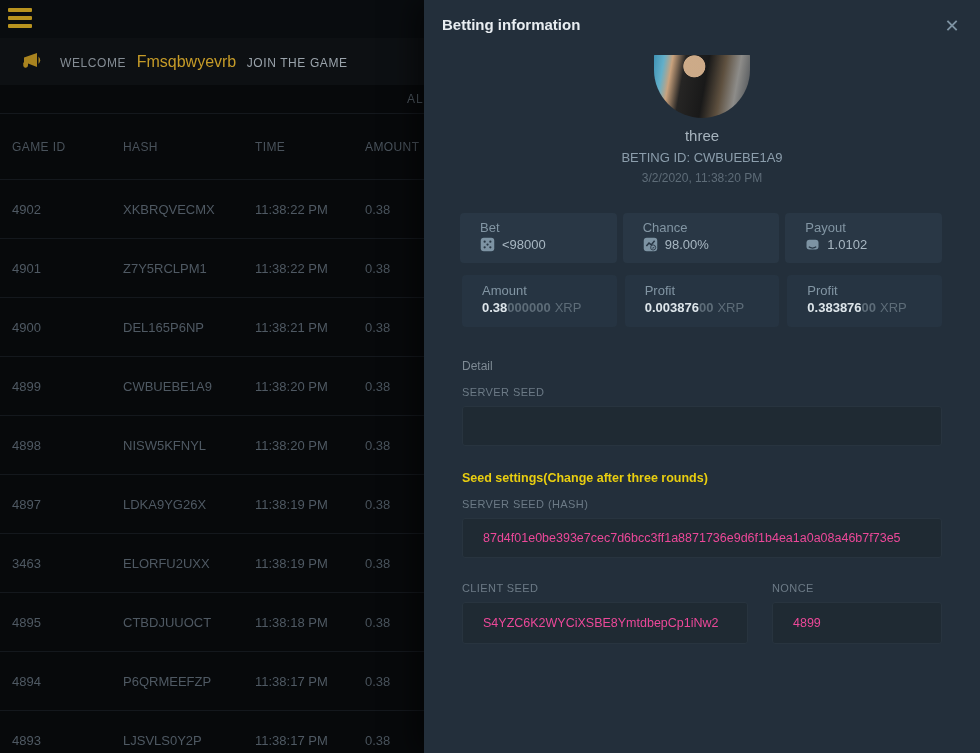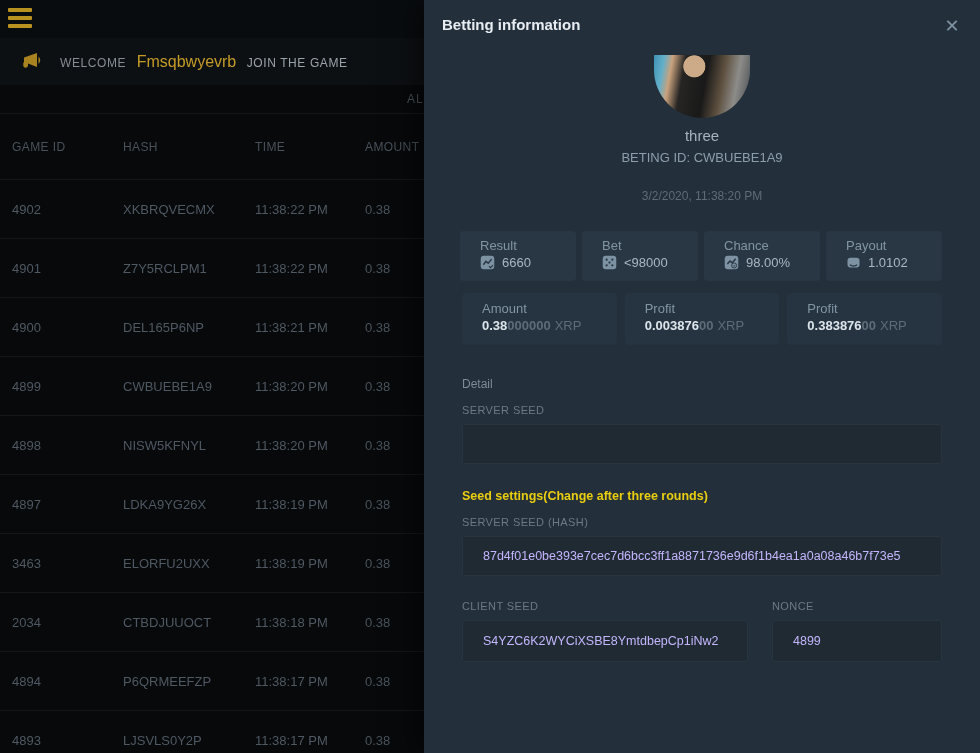--- a/index.html
+++ b/index.html
@@ -56,21 +56,21 @@
   .avatar {
     width:96px; height:63px; margin:7px auto 0 auto;
     border-radius:4px 4px 999px 999px; overflow:hidden;
     background:
       radial-gradient(circle at 42% 18%, rgba(214,178,142,.95) 0 14%, rgba(214,178,142,0) 15%),
       linear-gradient(100deg, #3f93b5 0%, #63afc9 10%, #c9a27d 18%, #262524 30%, #191919 52%, #5e503f 68%, #8d8c89 82%, #41474d 100%);
   }
 
   .user-name  { margin-top:9px;  text-align:center; font-size:15px; color:#a7b4be; }
   .bet-id     { margin-top:6px;  text-align:center; font-size:13px; color:#8c9eac; }
-  .bet-date   { margin-top:24px; text-align:center; font-size:12px; color:#5e6c78; }
+  .bet-date   { margin-top:6px; text-align:center; font-size:12px; color:#5e6c78; }
 
   .stats-row { display:flex; gap:6px; margin:28px 38px 0 36px; }
   .stat {
     flex:1; height:50px; background:#293745; border-radius:4px;
     padding:7px 6px 0 20px;
   }
   .stat-label { font-size:13px; color:#8295a3; }
   .stat-val   { display:flex; align-items:center; gap:7px; margin-top:2px; color:#7d93a3; }
   .stat-val .v { font-size:13px; color:#a8b7c2; }
   .stat-val svg { flex:0 0 auto; }
@@ -85,21 +85,21 @@
   .amt-val .b   { font-weight:bold; color:#dde5ea; }
   .amt-val .dim { color:#5d6c78; font-weight:bold; }
   .amt-val .cur { color:#5d6c78; margin-left:4px; }
 
   .detail { margin:32px 38px 0 38px; }
   .detail-label { font-size:12px; color:#7e8a94; }
   .field-label  { font-size:11px; color:#6c7a86; letter-spacing:.4px; margin-top:13px; }
   .seed-input {
     width:100%; height:40px; margin-top:8px;
     background:#1f2a33; border:1px solid #28343f; border-radius:3px;
-    color:#c4b5fd; font-size:12.5px; padding:0 20px;
+    color:#ec4899; font-size:12.5px; padding:0 20px;
     font-family:"Liberation Sans", sans-serif;
     white-space:nowrap; overflow:hidden;
   }
   .yellow-note { margin-top:25px; font-size:12.5px; font-weight:bold; color:#e9ce10; }
   .seed-cols { display:flex; gap:24px; margin-top:24px; }
   .seed-col-client { flex:0 0 286px; }
   .seed-col-nonce  { flex:1; }
   .seed-cols .seed-input { height:42px; }
 
   .verify-btn {
@@ -185,21 +185,21 @@
       <span>11:38:19 PM</span>
       <span class="c-amt">0.38</span>
     </div>
     <div class="trow">
       <span>3463</span>
       <span>ELORFU2UXX</span>
       <span>11:38:19 PM</span>
       <span class="c-amt">0.38</span>
     </div>
     <div class="trow">
-      <span>2034</span>
+      <span>4895</span>
       <span>CTBDJUUOCT</span>
       <span>11:38:18 PM</span>
       <span class="c-amt">0.38</span>
     </div>
     <div class="trow">
       <span>4894</span>
       <span>P6QRMEEFZP</span>
       <span>11:38:17 PM</span>
       <span class="c-amt">0.38</span>
     </div>
@@ -219,31 +219,20 @@
     <button class="close-btn">✕</button>
   </div>
 
   <div class="avatar"></div>
 
   <div class="user-name">three</div>
   <div class="bet-id">BETING ID: CWBUEBE1A9</div>
   <div class="bet-date">3/2/2020, 11:38:20 PM</div>
 
   <div class="stats-row">
-    <div class="stat">
-      <div class="stat-label">Result</div>
-      <div class="stat-val">
-        <svg class="icon" width="15" height="15" viewBox="0 0 20 20">
-          <rect x="1" y="1" width="18" height="18" rx="4" fill="currentColor"></rect>
-          <polyline points="4.5,13 8,8.5 11,11 15.5,5.5" fill="none" stroke="#293745" stroke-width="2"></polyline>
-          <path d="M12 15 l2 2 l3.5 -3.5" fill="none" stroke="#293745" stroke-width="1.6"></path>
-        </svg>
-        <span class="v">6660</span>
-      </div>
-    </div>
     <div class="stat">
       <div class="stat-label">Bet</div>
       <div class="stat-val">
         <svg class="icon" width="15" height="15" viewBox="0 0 20 20">
           <rect x="1" y="1" width="18" height="18" rx="4" fill="currentColor"></rect>
           <circle cx="6.2" cy="6.2" r="1.5" fill="#293745"></circle>
           <circle cx="13.8" cy="6.2" r="1.5" fill="#293745"></circle>
           <circle cx="10" cy="10" r="1.5" fill="#293745"></circle>
           <circle cx="6.2" cy="13.8" r="1.5" fill="#293745"></circle>
           <circle cx="13.8" cy="13.8" r="1.5" fill="#293745"></circle>

